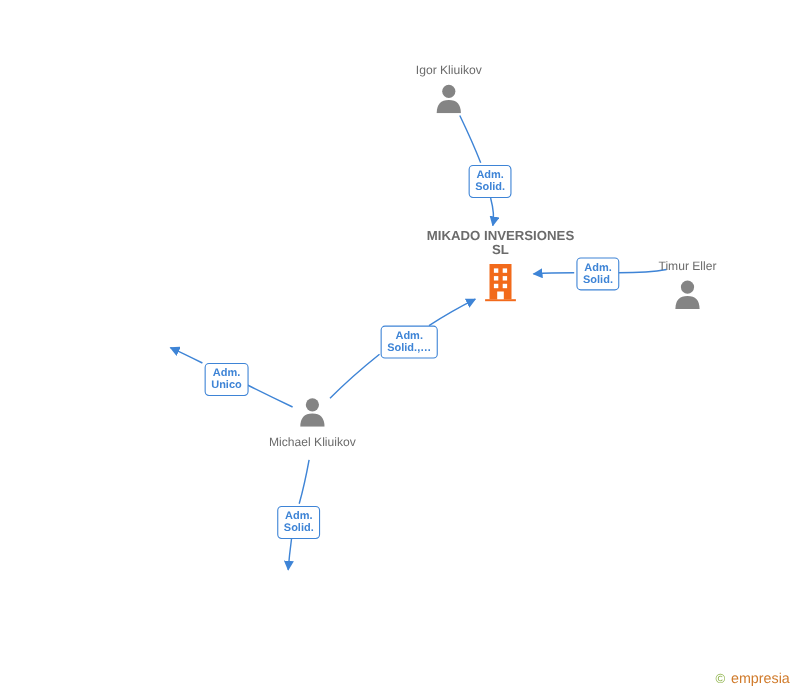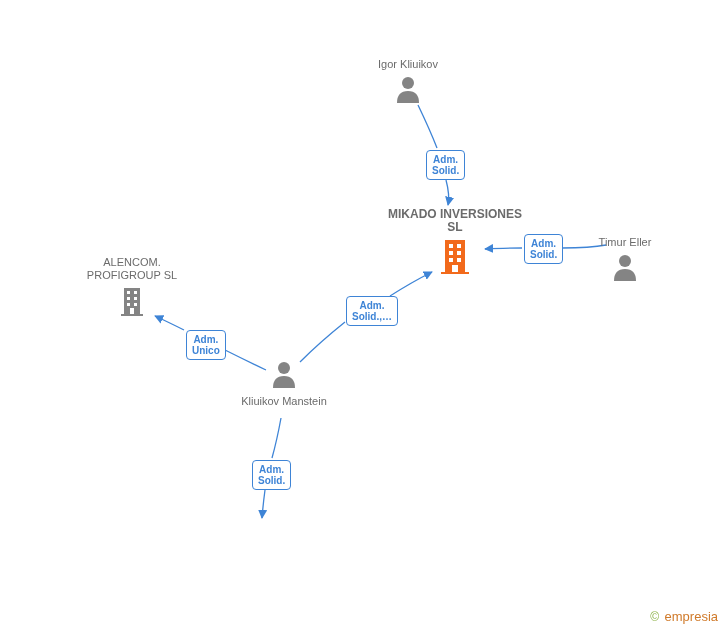--- a/index.html
+++ b/index.html
@@ -127,39 +127,23 @@
     </span>
   </div>
 
   <div class="node" style="left:224px; top:360px;">
     <span class="person-icon">
       <svg width="26" height="28" viewBox="0 0 26 28">
         <circle cx="13" cy="8" r="6" fill="#848484"></circle>
         <path d="M2 28 Q2 16 13 16 Q24 16 24 28 Z" fill="#848484"></path>
       </svg>
     </span>
-    <span class="lbl">Kliuikov Manstein</span>
+    <span class="lbl">Michael Kliuikov</span>
   </div>
 
-  <div class="node above" style="left:72px; top:256px;">
-    <span class="lbl">ALENCOM. PROFIGROUP SL</span>
-    <span class="building-icon">
-      <svg width="26" height="30" viewBox="0 0 26 30">
-        <rect x="5" y="2" width="16" height="26" fill="#848484"></rect>
-        <rect x="2" y="28" width="22" height="2" fill="#848484"></rect>
-        <rect x="8" y="5" width="3" height="3" fill="#ffffff"></rect>
-        <rect x="15" y="5" width="3" height="3" fill="#ffffff"></rect>
-        <rect x="8" y="11" width="3" height="3" fill="#ffffff"></rect>
-        <rect x="15" y="11" width="3" height="3" fill="#ffffff"></rect>
-        <rect x="8" y="17" width="3" height="3" fill="#ffffff"></rect>
-        <rect x="15" y="17" width="3" height="3" fill="#ffffff"></rect>
-        <rect x="11" y="22" width="4" height="6" fill="#ffffff"></rect>
-      </svg>
-    </span>
-  </div>
 
 
   <div class="node above" style="left:385px; top:208px; width:140px;">
     <span class="lbl center-label">MIKADO INVERSIONES SL</span>
     <span class="building-icon">
       <svg width="32" height="36" viewBox="0 0 32 36">
         <rect x="6" y="2" width="20" height="32" fill="#f26a1b"></rect>
         <rect x="2" y="34" width="28" height="2" fill="#f26a1b"></rect>
         <rect x="10" y="6" width="4" height="4" fill="#ffffff"></rect>
         <rect x="18" y="6" width="4" height="4" fill="#ffffff"></rect>

